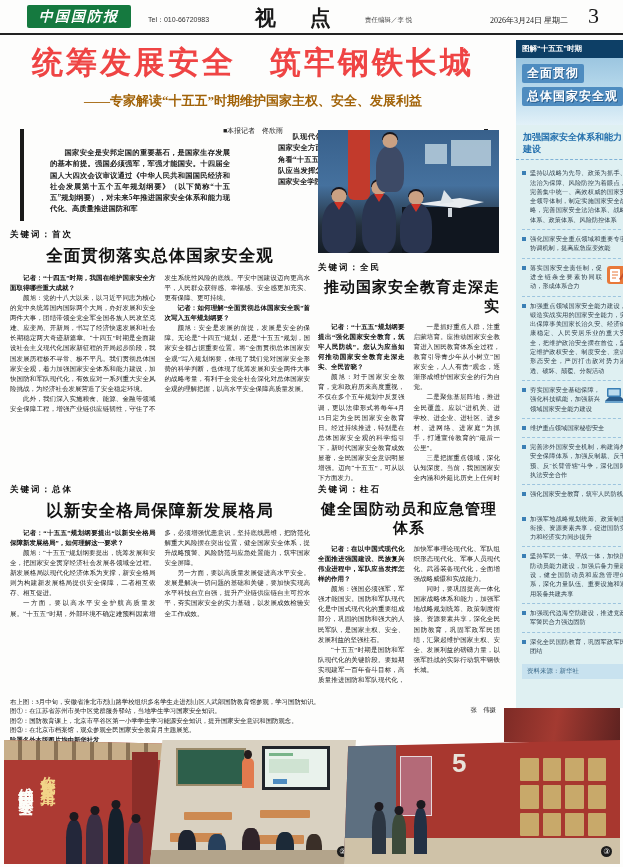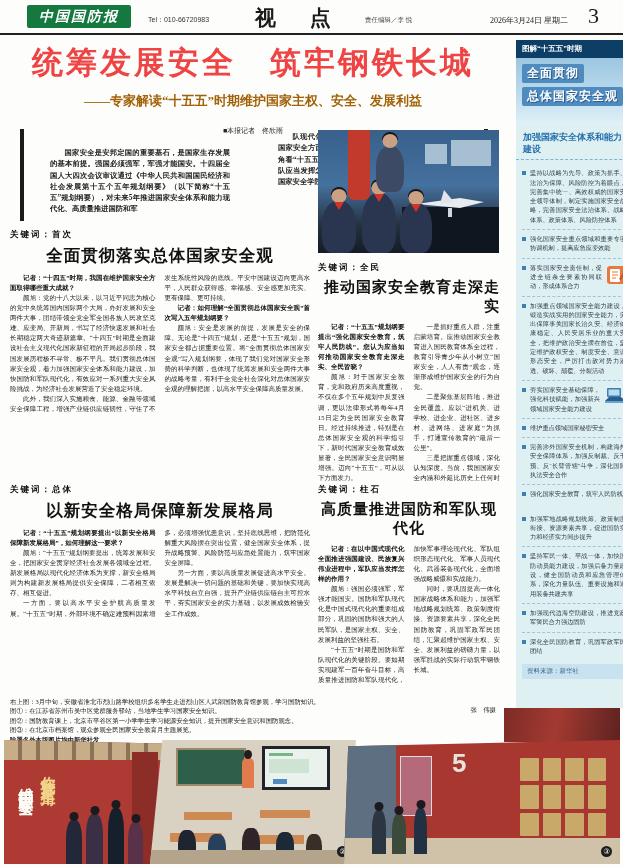--- a/index.html
+++ b/index.html
@@ -205,21 +205,21 @@
       <p class="q">记者：“十五五”规划纲要提出“强化国家安全教育，筑牢人民防线”。您认为应当如何推动国家安全教育走深走实、全民皆晓？</p>
       <p>颜旭：对于国家安全教育，党和政府历来高度重视，不仅在多个五年规划中反复强调，更以法律形式将每年4月15日定为全民国家安全教育日。经过持续推进，特别是在总体国家安全观的科学指引下，新时代国家安全教育成效显著，全民国家安全意识明显增强。迈向“十五五”，可从以下方面发力。</p>
       <p>一是抓好重点人群，注重启蒙培育。应推动国家安全教育进入国民教育体系全过程，教育引导青少年从小树立“国家安全，人人有责”观念，逐渐形成维护国家安全的行为自觉。</p>
       <p>二是聚焦基层阵地，推进全民覆盖。应以“进机关、进学校、进企业、进社区、进乡村、进网络、进家庭”为抓手，打通宣传教育的“最后一公里”。</p>
       <p>三是把握重点领域，深化认知深度。当前，我国国家安全内涵和外延比历史上任何时候都要丰富，应围绕政治安全、国土安全、网络安全等重点领域增强教育的针对性和实效性，让维护国家安全成为全社会的思想共识和自觉行动。</p>
     </div>
   </div>
 
   <div class="article" style="top:484px;left:318px;width:182px;">
     <div class="kw">关键词：柱石</div>
-    <div class="art-title" style="font-size:15px;">高质量推进国防和军队现代化</div>
+    <div class="art-title" style="font-size:15px;">健全国防动员和应急管理体系</div>
     <div class="art-body" style="height:150px;">
       <p class="q">记者：在以中国式现代化全面推进强国建设、民族复兴伟业进程中，军队应当发挥怎样的作用？</p>
       <p>颜旭：强国必须强军，军强才能国安。国防和军队现代化是中国式现代化的重要组成部分，巩固的国防和强大的人民军队，是国家主权、安全、发展利益的坚强柱石。</p>
       <p>“十五五”时期是国防和军队现代化的关键阶段。要如期实现建军一百年奋斗目标，高质量推进国防和军队现代化，加快军事理论现代化、军队组织形态现代化、军事人员现代化、武器装备现代化，全面增强战略威慑和实战能力。</p>
       <p>同时，要巩固提高一体化国家战略体系和能力，加强军地战略规划统筹、政策制度衔接、资源要素共享，深化全民国防教育，巩固军政军民团结，汇聚起维护国家主权、安全、发展利益的磅礴力量，以强军胜战的实际行动筑牢钢铁长城。</p>
     </div>
   </div>
 
   <aside class="sidebar">
     <div class="sb-kicker">图解“十五五”时期</div>

